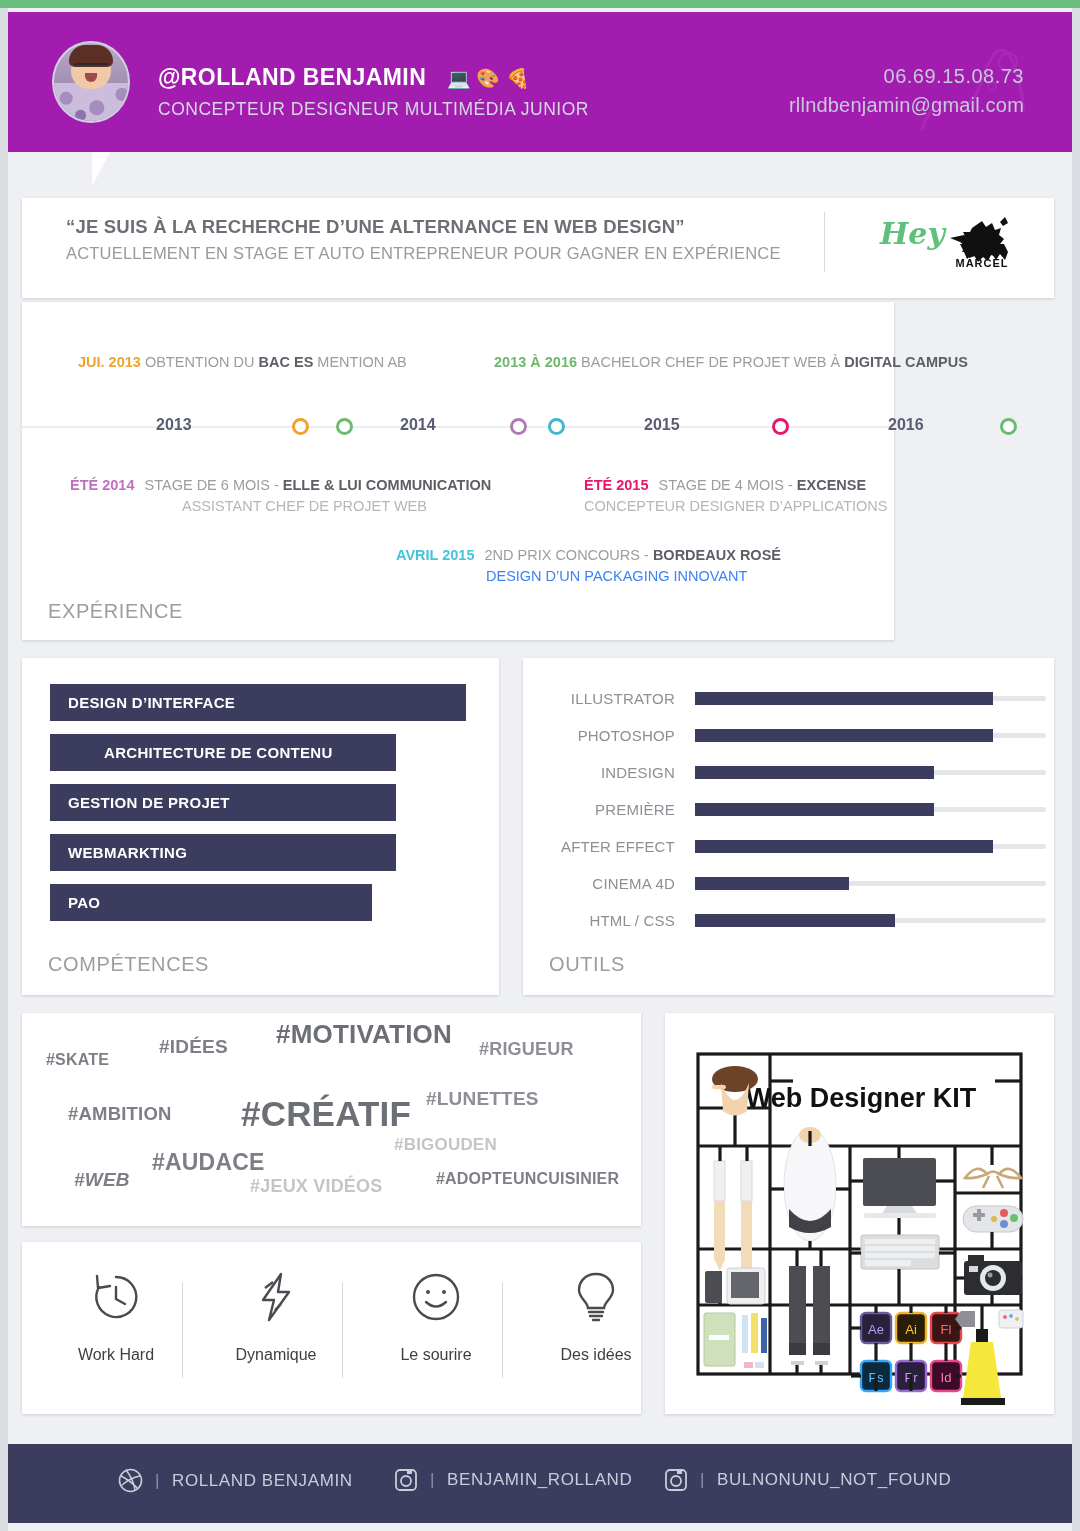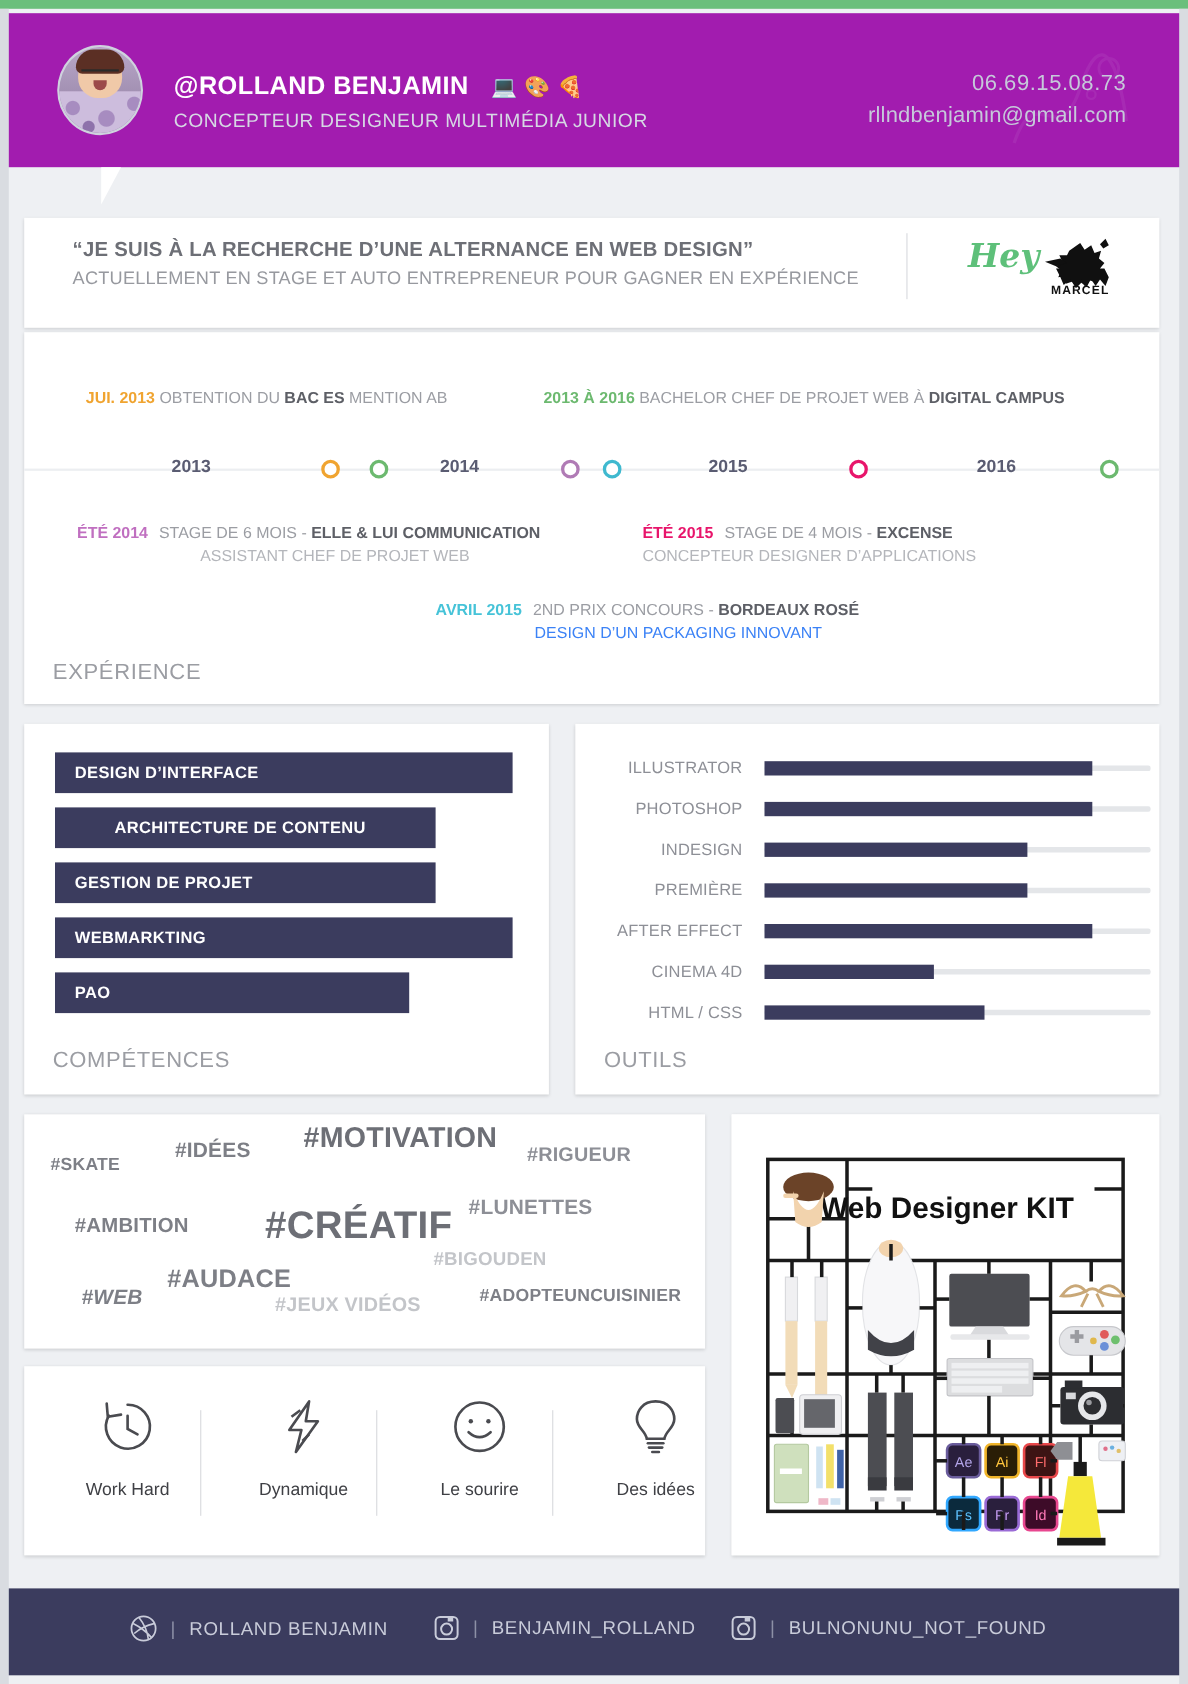--- a/index.html
+++ b/index.html
@@ -74,21 +74,21 @@
   .tag-q { position:absolute; left:44px; top:18px; font-size:18.5px; font-weight:bold;
     color:#6d6f76; letter-spacing:.2px; }
   .tag-s { position:absolute; left:44px; top:46px; font-size:16.5px; color:#97999f;
     letter-spacing:.2px; font-weight:300; }
   .tag-div { position:absolute; left:802px; top:14px; width:1px; height:60px; background:#d8dade; }
   .hey { position:absolute; left:858px; top:18px; font-size:30px; color:#5ec07a;
     font-style:italic; font-weight:bold; font-family:"DejaVu Serif", serif; }
   .marcel { position:absolute; left:920px; top:16px; width:80px; height:56px; }
 
   
-  .card-timeline { left:22px; top:302px; width:1032px; height:338px; }
+  .card-timeline { left:22px; top:302px; width:872px; height:338px; }
   .tl-line { position:absolute; left:0; top:427px; width:1032px; height:2px; background:#eceef1; }
   .tl-edu { position:absolute; font-size:14.5px; white-space:nowrap; }
   .tl-year { font-weight:bold; }
   .tl-desc { color:#9b9da3; }
   .tl-desc b { color:#5d5f66; font-weight:bold; }
   .tl-axis-year { position:absolute; font-size:16px; font-weight:bold; color:#5a5c72; }
   .tl-dot { position:absolute; width:17px; height:17px; border-radius:50%;
     border:3.5px solid #000; background:#fff; }
   .tl-exp { position:absolute; font-size:14.5px; white-space:nowrap; }
   .tl-exp .sub { color:#b4b6bb; }
@@ -242,21 +242,21 @@
     <div id="comp-bars">
         <div class="skillbar" style="top: 26px; width: 416px;">
           <span>DESIGN D’INTERFACE</span>
         </div>
         <div class="skillbar" style="top: 76px; width: 346px; padding-left: 36px;">
           <span>ARCHITECTURE DE CONTENU</span>
         </div>
         <div class="skillbar" style="top: 126px; width: 346px;">
           <span>GESTION DE PROJET</span>
         </div>
-        <div class="skillbar" style="top: 176px; width: 416px;">
+        <div class="skillbar" style="top: 176px; width: 346px;">
           <span>WEBMARKTING</span>
         </div>
         <div class="skillbar" style="top: 226px; width: 322px; text-align: right;">
           <span>PAO</span>
         </div>
       </div>
     <div class="sec-label" style="left:26px; top:295px;">COMPÉTENCES</div>
   </div>
 
   <div class="card card-outils">

